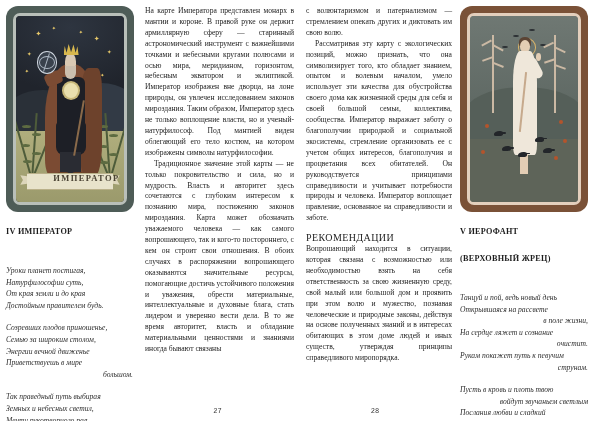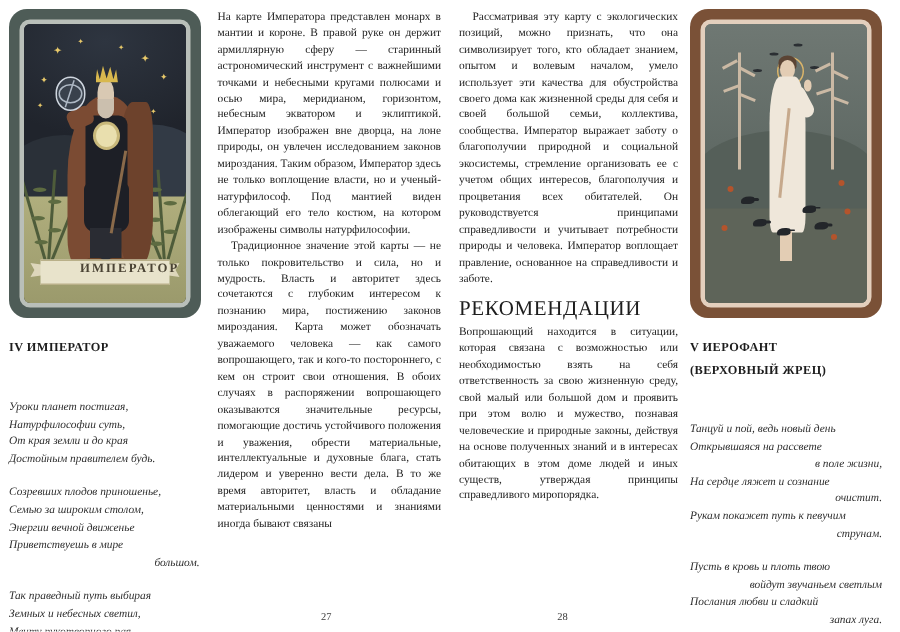--- a/index.html
+++ b/index.html
@@ -122,39 +122,39 @@
   .banner .txt{position:absolute;left:0;right:0;top:18%;text-align:right;
     font-size:8.5px;letter-spacing:1.4px;color:#4a4334;
     font-family:"Liberation Serif",serif;font-weight:700;}
   .banner.hier .txt{color:#5a4a38;}
 
   
   .heading{
     font-size:8.2px;letter-spacing:.3px;font-weight:700;
     margin:14px 0 0 0;line-height:11px;color:#1d1d1d;
   }
-  .heading.sub{margin-top:4px;}
+  .heading.sub{margin-top:16px;}
   .verse{
     font-family:"Liberation Serif",serif;
     font-style:italic;font-size:7.6px;line-height:11.6px;color:#2e2e2e;
     margin-top:28px;
   }
   .verse p{margin:0 0 11px 0;}
   .verse .ind{display:block;text-align:right;padding-right:4px;}
   .body{
     font-size:7.6px;line-height:10.9px;text-align:justify;
     text-justify:inter-word;hyphens:auto;color:#232323;
   }
   .body p{margin:0;}
   .body p.ind{text-indent:9px;}
   .sec-head{
-    font-size:14px;letter-spacing:.4px;margin:8px 0 1px 0;color:#1d1d1d;
+    font-size:10px;letter-spacing:.4px;margin:8px 0 1px 0;color:#1d1d1d;
   }
   .folio{
-    position:absolute;bottom:6px;font-size:7px;color:#3a3a3a;
+    position:absolute;bottom:6px;font-size:7px;color:#3a3a3a;font-family:Liberation Mono, monospace;
   }
   .folio-left{left:0;right:0;text-align:center;}
   .folio-right{left:0;right:18px;text-align:center;margin-top:12px;}
 </style>
 </head>
 <body>
 
 <div class="spread">
 
   <div class="page page-left">
@@ -256,20 +256,21 @@
       </div>
     </div>
 
     <div class="folio folio-left" style="left:140px;width:155px;text-align:center;">27</div>
   </div>
 
   <div class="page page-right">
 
     <div class="col col-text" style="width:150px;padding-left:2px;">
       <div class="body">
+        <p>с волюнтаризмом и патернализмом — стремлением опекать других и диктовать им свою волю.</p>
         <p class="ind">Рассматривая эту карту с экологических позиций, можно признать, что она символизирует того, кто обладает знанием, опытом и волевым началом, умело использует эти качества для обустройства своего дома как жизненной среды для себя и своей большой семьи, коллектива, сообщества. Император выражает заботу о благополучии природной и социальной экосистемы, стремление организовать ее с учетом общих интересов, благополучия и процветания всех обитателей. Он руководствуется принципами справедливости и учитывает потребности природы и человека. Император воплощает правление, основанное на справедливости и заботе.</p>
       </div>
       <div class="sec-head">РЕКОМЕНДАЦИИ</div>
       <div class="body">
         <p>Вопрошающий находится в ситуации, которая связана с возможностью или необходимостью взять на себя ответственность за свою жизненную среду, свой малый или большой дом и проявить при этом волю и мужество, познавая человеческие и природные законы, действуя на основе полученных знаний и в интересах обитающих в этом доме людей и иных существ, утверждая принципы справедливого миропорядка.</p>
       </div>
     </div>
 
     <div class="col col-card" style="width:142px;padding-left:6px;">
 

